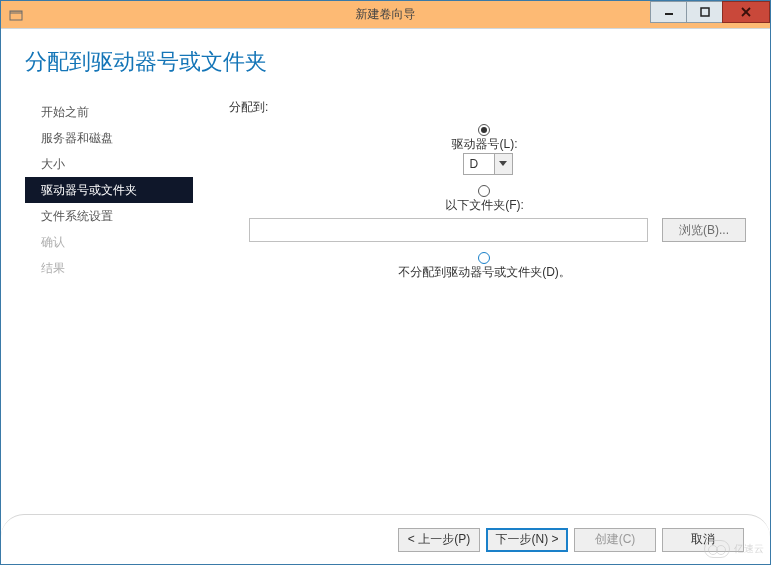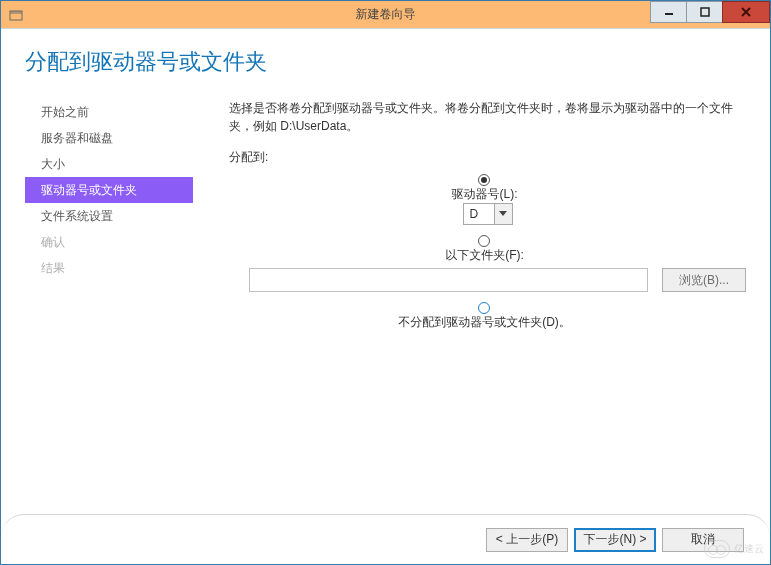--- a/index.html
+++ b/index.html
@@ -15,21 +15,21 @@
   .winbtn.close { background:#c9483a; border-color:#8b2d22; width:48px; }
   .winbtn svg { pointer-events:none; }
   .winbtn.close svg rect, .winbtn.close svg line { stroke:#3a0f0b; }
   
   .body { flex:1; padding: 18px 24px 8px 24px; display:flex; flex-direction:column; overflow:hidden; }
   .pageheader { color:#1475b7; font-size:22px; font-weight:400; margin-bottom:22px; }
   .columns { flex:1; display:flex; }
   .sidebar { width:168px; flex-shrink:0; }
   .navlist { list-style:none; margin:0; padding:0; }
   .navitem { padding:5px 12px 5px 16px; color:#555; font-size:12px; line-height:16px; }
-  .navitem.active { background:#8b5cf6; color:#fff; }
+  .navitem.active { background:#0f172a; color:#fff; }
   .navitem.disabled { color:#aeaeae; }
   .content { flex:1; padding-left:36px; color:#333; }
   .desc { color:#333; line-height:18px; margin-bottom:14px; }
   .fieldlabel { margin-bottom:8px; }
   .opt-row { display:flex; align-items:center; margin-bottom:10px;flex-direction:column; }
   .radio { width:12px; height:12px; border:1px solid #555; border-radius:50%; margin-right:8px; position:relative; flex-shrink:0; display:inline-block; }
   .radio.checked::after { content:""; position:absolute; left:2px; top:2px; width:6px; height:6px; background:#333; border-radius:50%; }
   .radio.blue { border-color:#1a80c9; }
   .opt-row .lbl { margin-right:6px; }
   .select { display:inline-flex; align-items:stretch; height:22px; border:1px solid #a8a8a8; background:#fff; }
@@ -94,21 +94,20 @@
           <li class="navitem">服务器和磁盘</li>
           <li class="navitem">大小</li>
           <li class="navitem active">驱动器号或文件夹</li>
           <li class="navitem">文件系统设置</li>
           <li class="navitem disabled">确认</li>
           <li class="navitem disabled">结果</li>
         </ul>
       </div>
 
       <div class="content">
-        <div class="desc">选择是否将卷分配到驱动器号或文件夹。将卷分配到文件夹时，卷将显示为驱动器中的一个文件夹，例如 D:\UserData。</div>
         <div class="fieldlabel">分配到:</div>
 
         <div class="opt-row">
           <span class="radio checked"></span>
           <span class="lbl">驱动器号(L):</span>
           <span class="select">
             <span class="val">D</span>
             <span class="arrow">
               <svg width="8" height="6">
                   <polygon points="0,0 8,0 4,5" fill="#444"></polygon>
@@ -130,20 +129,21 @@
           <span class="radio blue"></span>
           <span class="lbl">不分配到驱动器号或文件夹(D)。</span>
         </div>
       </div>
     </div>
   </div>
 
   <div class="footer">
     <button class="btn">&lt; 上一步(P)</button>
     <button class="btn primary">下一步(N) &gt;</button>
+    <button class="btn disabled">创建(C)</button>
     <button class="btn">取消</button>
   </div>
 
   <div class="watermark">
     <span class="logo"></span>
     <span>亿速云</span>
   </div>
 </div>
 
 </body></html>

